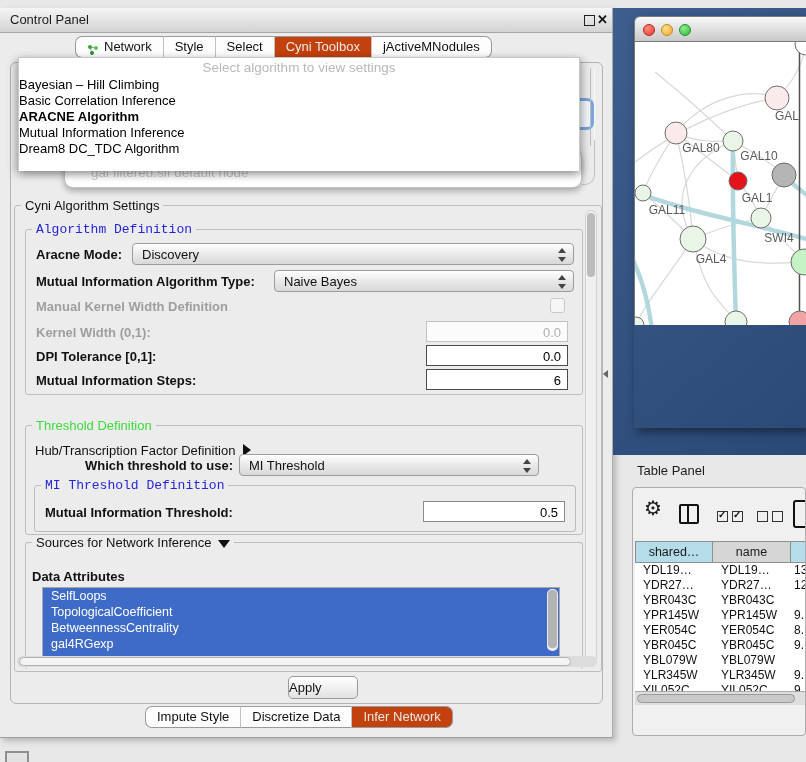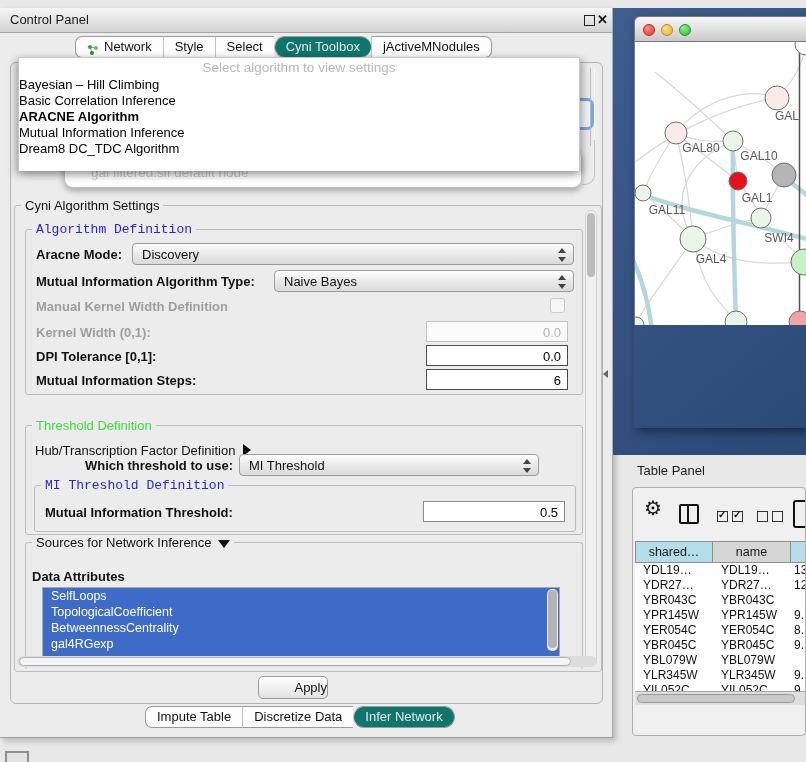--- a/index.html
+++ b/index.html
@@ -15,21 +15,21 @@
   .float-icon{position:absolute;left:584px;top:7px;width:9px;height:9px;border:1.5px solid #222;background:transparent;}
   .close-icon{position:absolute;left:597px;top:4px;font-weight:bold;font-size:13px;color:#111;}
 
   
   .tabbar{position:absolute;display:flex;height:22px;}
   .tab{display:flex;align-items:center;padding:0 11px;background:#fdfdfd;color:#111;
        border-top:1px solid #9a9a9a;border-bottom:1px solid #9a9a9a;border-left:1px solid #c2c2c2;
        line-height:22px;white-space:nowrap;}
   .tab:first-child{border-left:1px solid #9a9a9a;border-radius:7px 0 0 7px;}
   .tab:last-child{border-right:1px solid #9a9a9a;border-radius:0 7px 7px 0;}
-  .tab.sel{background:#0f766e;color:#e9e9e9;border-radius:11px;}
+  .tab.sel{background:#c2410c;color:#e9e9e9;}
   .net-ico{display:inline-block;width:12px;height:12px;margin-right:5px;}
 
   .outer-panel{position:absolute;left:10px;top:54px;width:591px;height:640px;
       border:1px solid #b3b3b3;border-radius:6px;background:#ececec;}
 
   
   .bg-combo{position:absolute;left:64px;top:140px;width:516px;height:38px;background:#fff;
       border:1px solid #c4c4c4;border-radius:9px;z-index:5;box-shadow:0 3px 6px rgba(0,0,0,.3);}
   .bg-combo-text{position:absolute;left:26px;top:16px;color:#cbcbcb;font-size:13.5px;}
   .focus-combo{position:absolute;left:552px;top:90px;width:36px;height:26px;background:#f2f6fc;
@@ -87,21 +87,21 @@
       border:1px solid #b0b0b0;border-radius:5px;box-sizing:border-box;}
 
   
   .attr-list{position:absolute;left:16px;top:44px;width:516px;height:68px;background:#fff;
       border:1px solid #a8a8a8;overflow:hidden;}
   .attr-item{height:16px;line-height:16px;padding-left:8px;font-size:12.5px;}
   .attr-item.sel{background:#3d6bc7;color:#fff;}
   .list-vscroll{position:absolute;right:1px;top:1px;width:11px;height:62px;background:#ececec;border-radius:5px;}
   .list-vthumb{position:absolute;left:1px;top:1px;width:9px;height:58px;background:#b4b4b4;border-radius:4px;}
 
-  .apply-btn{position:absolute;left:258px;top:668px;width:68px;height:21px;line-height:21px;text-align:right;
+  .apply-btn{position:absolute;left:288px;top:668px;width:68px;height:21px;line-height:21px;text-align:left;
       background:linear-gradient(#ffffff,#e2e2e2);border:1px solid #9a9a9a;border-radius:5px;}
 
   
   .desktop{position:absolute;left:613px;top:8px;width:193px;height:447px;
       background:linear-gradient(140deg,#3e5e8e,#2b4975);}
   .net-window{position:absolute;left:634px;top:16px;width:173px;height:412px;
       box-shadow:3px 4px 9px rgba(0,0,0,.45);}
   .net-titlebar{position:absolute;left:0;top:0;width:100%;height:26px;box-sizing:border-box;
       background:linear-gradient(#f8f8f8,#c9c9c9);border:1px solid #7a7a7a;border-radius:6px 0 0 0;}
   .light{position:absolute;top:7px;width:12px;height:12px;border-radius:50%;box-sizing:border-box;}
@@ -268,21 +268,21 @@
 
       <div class="hscroll">
         <div class="hthumb"></div>
       </div>
     </div>
 
     <div class="apply-btn">Apply</div>
 
     <div class="tabbar" id="bottom-tabs" style="left:145px;top:698px;">
         <div class="tab">
-          <span>Impute Table</span>
+          <span>Impute Style</span>
         </div>
         <div class="tab">
           <span>Discretize Data</span>
         </div>
         <div class="tab sel">
           <span>Infer Network</span>
         </div>
       </div>
   </div>
 

